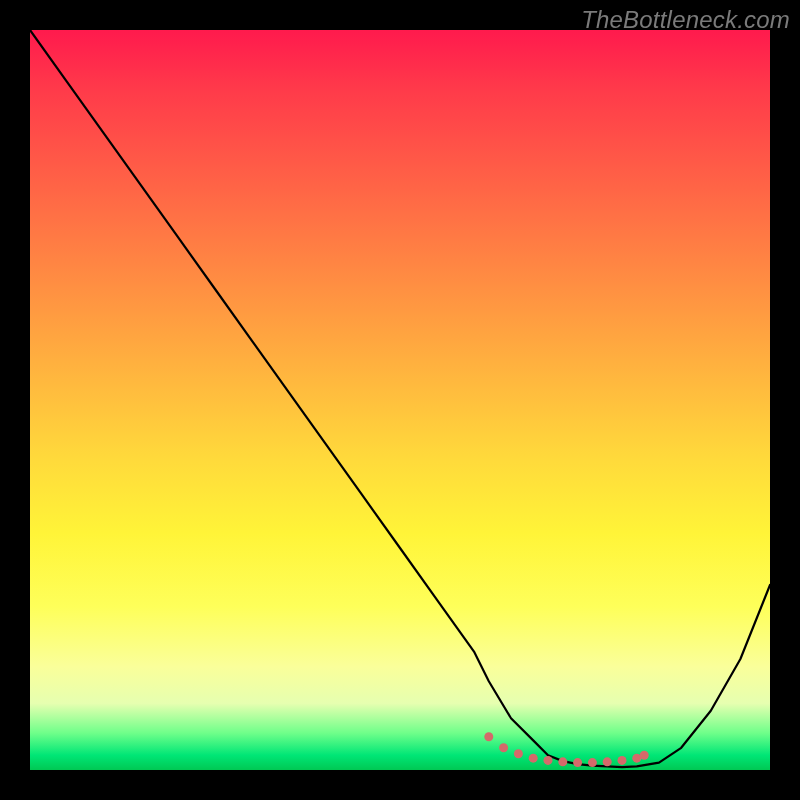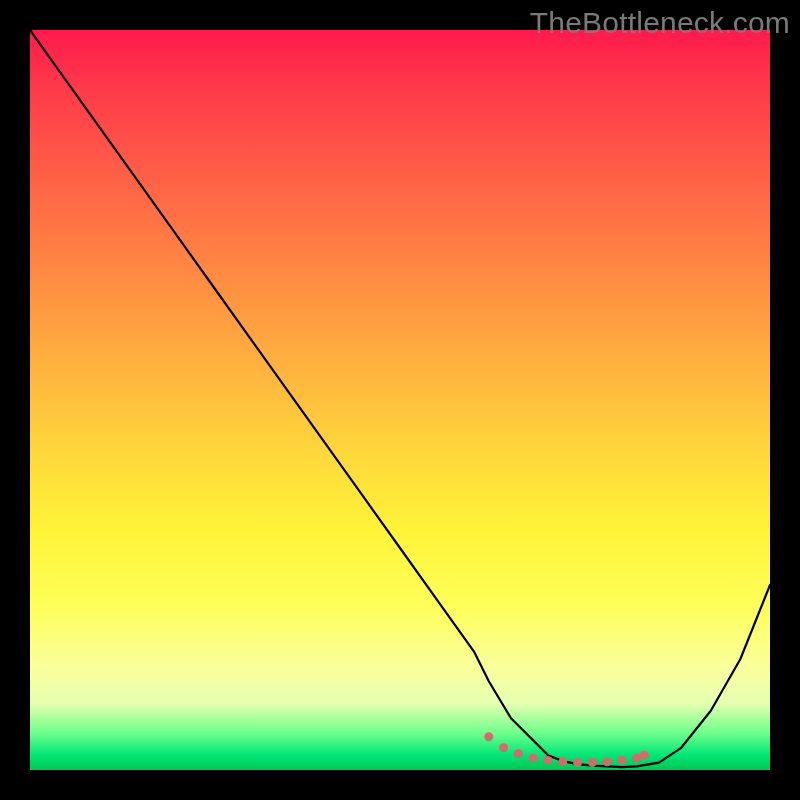--- a/index.html
+++ b/index.html
@@ -1,17 +1,17 @@
 <!DOCTYPE html>
 <html><head>
 <meta charset="utf-8">
 <style>
   * { margin: 0; padding: 0; box-sizing: border-box; }
   body { width: 800px; height: 800px; background: #000; position: relative; font-family: Arial, sans-serif; }
-  .watermark { position: absolute; top: 6px; right: 10px; color: #7a7a7a; font-size: 30px; font-weight: 500; letter-spacing: 0.2px; z-index: 10; }
+  .watermark { position: absolute; top: 6px; right: 10px; color: #7a7a7a; font-size: 24px; font-weight: 500; letter-spacing: 0.2px; z-index: 10; font-style: italic; }
   .plot-area { position: absolute; top: 30px; left: 30px; width: 740px; height: 740px; }
   .gradient-bg { position: absolute; inset: 0; background: linear-gradient(to bottom,
       #ff1a4d 0%,
       #ff3a4a 8%,
       #ff5a47 18%,
       #ff7a44 28%,
       #ff9a41 38%,
       #ffba3e 48%,
       #ffda3b 58%,
       #fff438 68%,

